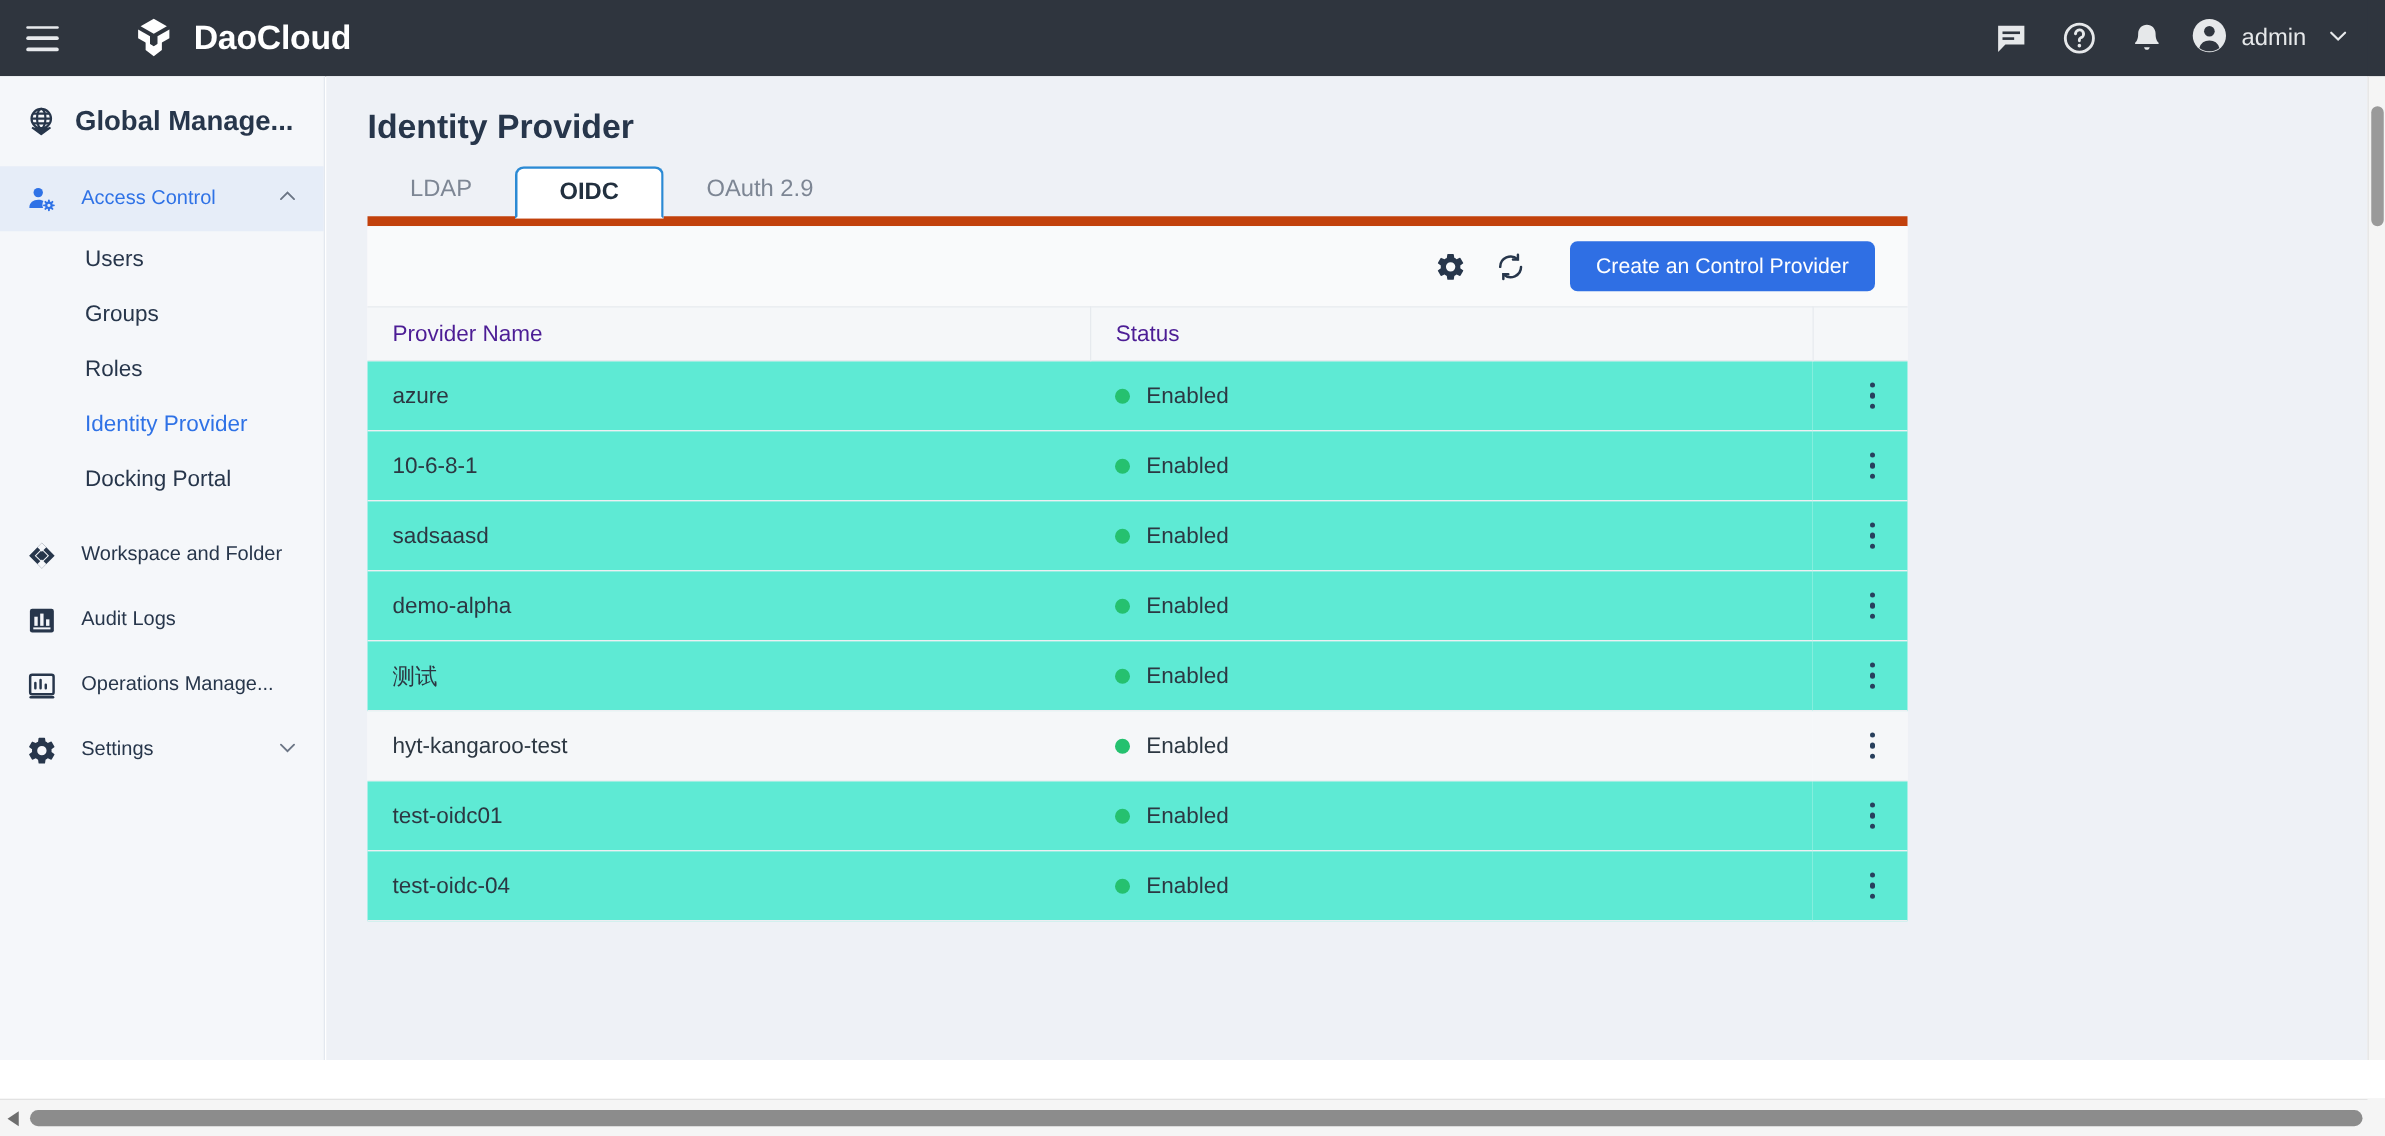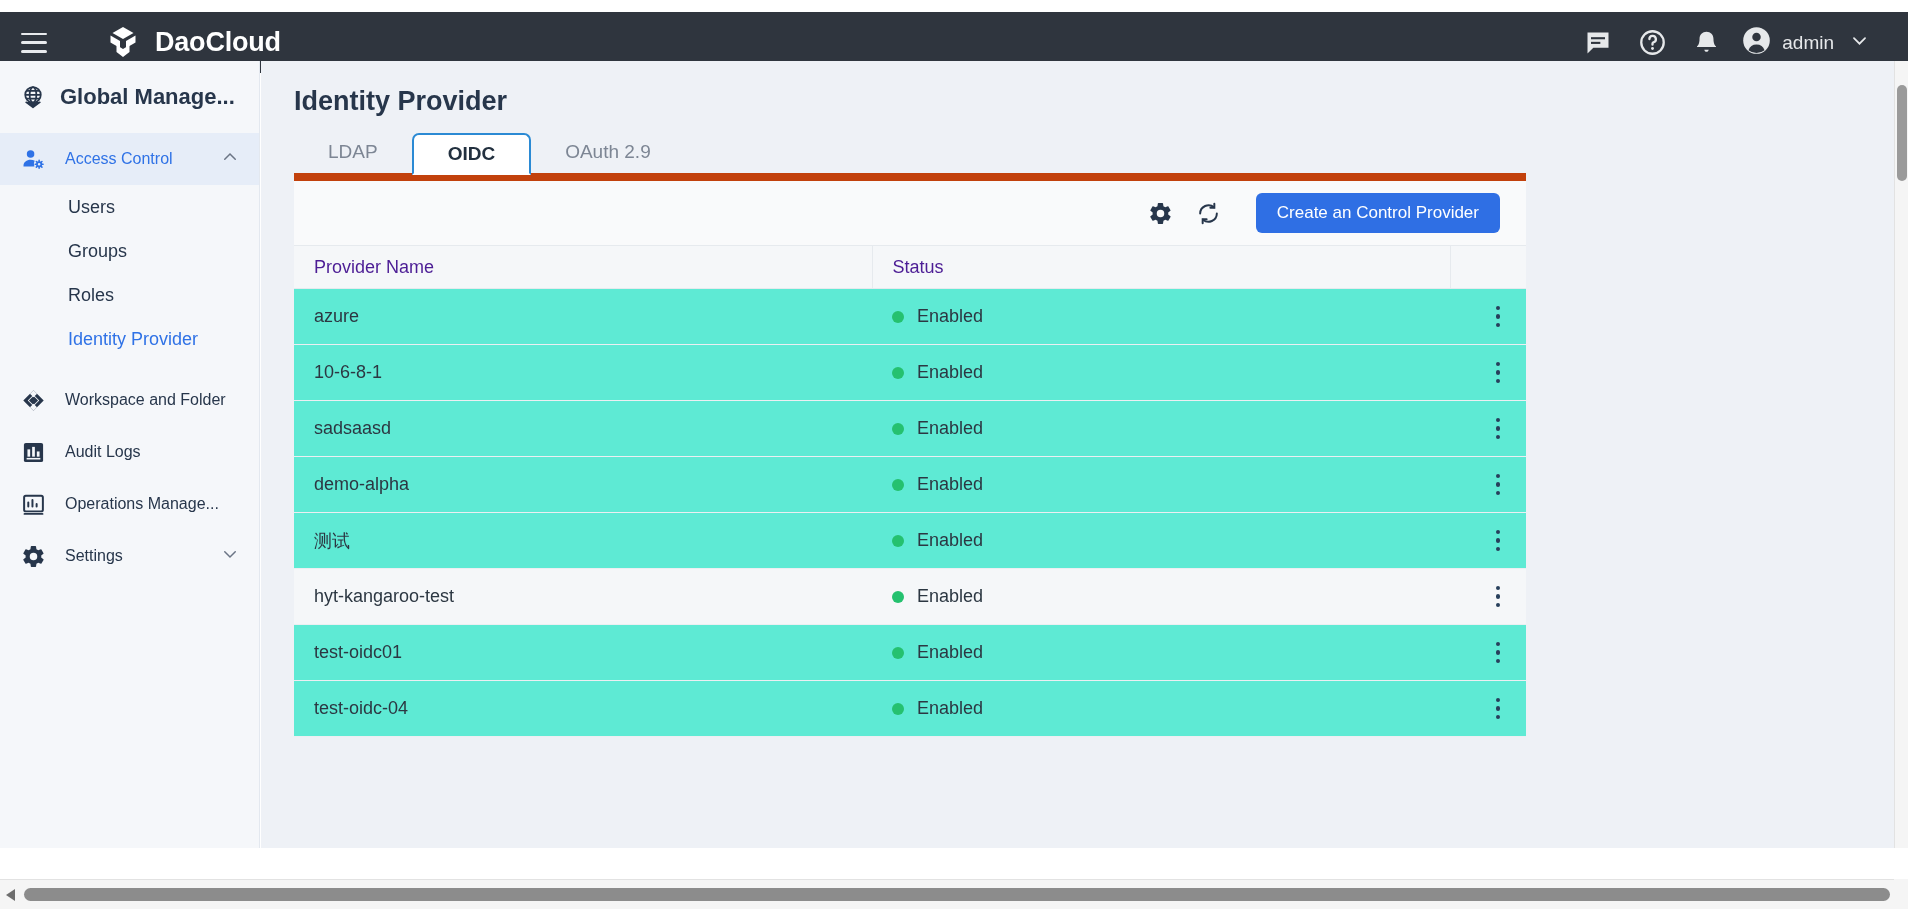--- a/index.html
+++ b/index.html
@@ -6,41 +6,41 @@
   html, body {
     width: 1908px; height: 909px;
     font-family: "Liberation Sans", sans-serif;
     background: #ffffff;
     overflow: hidden;
   }
   #app { position: relative; width: 1908px; height: 909px; }
 
   
   .topbar {
-    position: absolute; top: 12px; left: 0; width: 1908px; height: 61px;
+    position: absolute; top: 0; left: 0; width: 1908px; height: 61px;
     background: #2f353e;
     display: flex; align-items: center;
     border-radius: 0 0 0 0;
   }
   .topbar::after{
     content:""; position:absolute; right:0; top:0; width:14px; height:61px;
     background:#2f353e;
   }
   .hamburger { width: 26px; height: 20px; margin-left: 21px; cursor: pointer;
     display: flex; flex-direction: column; justify-content: space-between; }
   .hamburger span { display: block; height: 2.6px; background: #e8eaed; border-radius: 2px; }
   .brand { display: flex; align-items: center; margin-left: 57px; }
   .brand-logo { width: 38px; height: 38px; }
   .brand-name {
     margin-left: 13px; color: #ffffff; font-size: 27px; font-weight: bold;
     letter-spacing: -0.2px;
   }
   .topbar-right {
     margin-left: auto; display: flex; align-items: center; gap: 0px;
-    padding-right: 39px;
+    padding-right: 28px;
   }
   .tb-icon { width: 54px; height: 40px; display: flex; align-items: center; justify-content: center; cursor: pointer; }
   .tb-icon svg { display:block; }
   .userbox { display: flex; align-items: center; cursor: pointer; margin-left: 8px; }
   .username { color: #e6e8ea; font-size: 19px; margin-left: 10px; }
   .chev { margin-left: 16px; }
 
   
   .sidebar {
     position: absolute; top: 61px; left: 0; width: 260px; height: 787px;
@@ -257,20 +257,23 @@
       <span>Users</span>
     </div>
     <div class="sb-sub">
       <span>Groups</span>
     </div>
     <div class="sb-sub">
       <span>Roles</span>
     </div>
     <div class="sb-sub active">
       <span>Identity Provider</span>
+    </div>
+    <div class="sb-sub">
+      <span>Docking Portal</span>
     </div>
 
     <div class="sb-group" style="margin-top:13px">
       <span class="sb-icon">
         <svg width="25" height="25" viewBox="0 0 24 24" fill="#27364b">
           <path d="M12 2.2L21.8 12 12 21.8 2.2 12 12 2.2zm0 4.3L6.5 12 12 17.5 17.5 12 12 6.5z"></path>
           <path d="M12 7.6L16.4 12 12 16.4 7.6 12 12 7.6z"></path>
           <rect x="9.6" y="3.2" width="4.8" height="4.8" transform="rotate(45 12 5.6)" fill="#f5f7fa"></rect>
           <rect x="9.6" y="16" width="4.8" height="4.8" transform="rotate(45 12 18.4)" fill="#f5f7fa"></rect>
         </svg>

